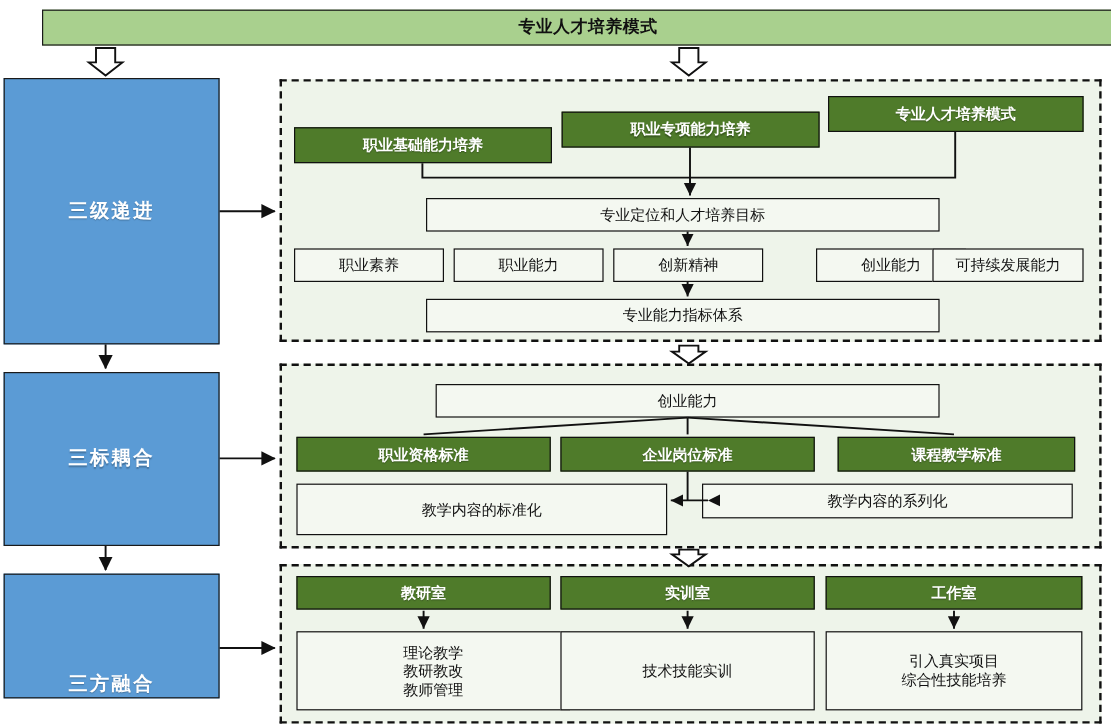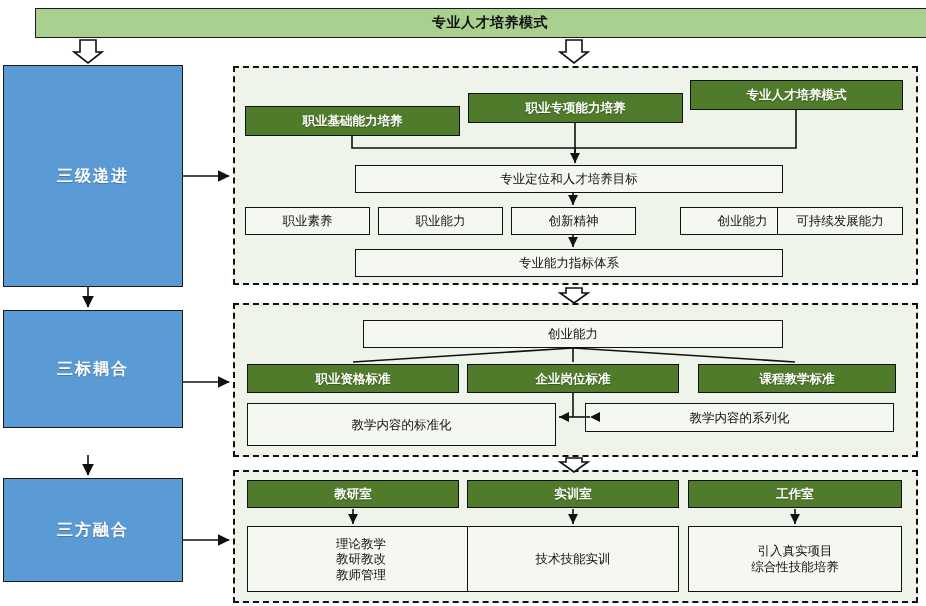--- a/index.html
+++ b/index.html
@@ -21,22 +21,22 @@
 
   
   .stage{
     left:3px;width:180px;
     background:#5b9bd5;border:1.5px solid #1a1a1a;
     display:flex;align-items:center;justify-content:center;
     color:#fff;font-weight:bold;font-size:16px;letter-spacing:2px;
     text-shadow:0 1px 1px rgba(0,0,0,.25);
   }
   #stage1{top:65px;height:222px;}
-  #stage2{top:310px;height:118px;}
-  #stage3{top:478px;height:104px;}
+  #stage2{top:310px;height:145px;}
+  #stage3{top:478px;height:104px;align-items:flex-end;}
 
   
   .panel{
     left:233px;width:685px;
     background:#eef4ea;border:2px dashed #111;
   }
   #panel1{top:66px;height:219px;}
   #panel2{top:303px;height:154px;}
   #panel3{top:470px;height:133px;}
 

